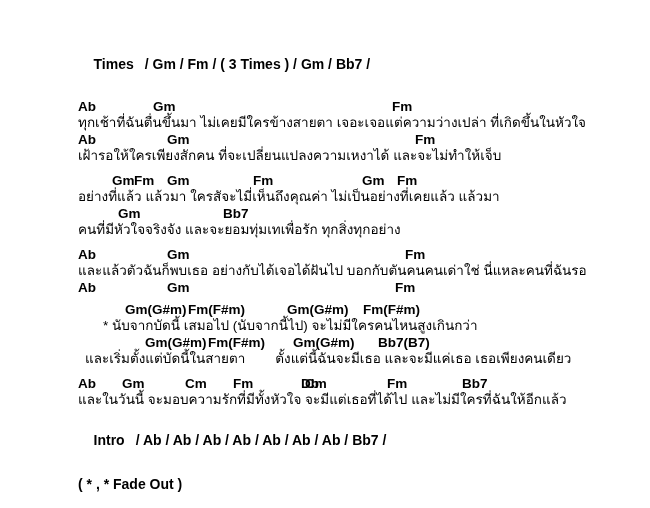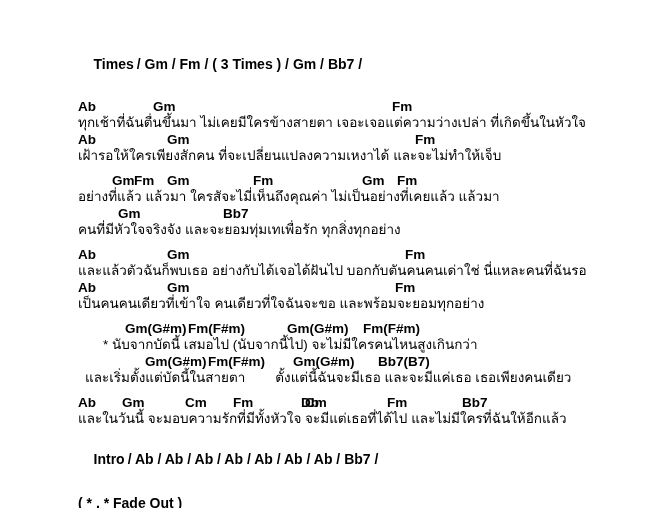--- a/index.html
+++ b/index.html
@@ -23,21 +23,21 @@
     background: #ffffff;
     overflow: hidden;
   }
   .hline {
     font-weight: bold;
     font-size: 14px;
     line-height: 14px;
     white-space: pre;
   }
   .hline .chords-inline {
-    margin-left: 3px;
+    margin-left: 11px;
   }
   .intro-line   { margin-bottom: 15px; }
   .section      { margin-bottom: 8px; }
   .chord-row {
     position: relative;
     height: 14px;
     font-weight: bold;
     font-size: 13.5px;
     line-height: 14px;
     text-align: center;
@@ -104,21 +104,20 @@
           <span class="chord" style="left: 0px;">Ab</span>
           <span class="chord" style="left: 89px;">Gm</span>
           <span class="chord" style="left: 327px;">Fm</span>
         </div>
         <div class="lyric-row"><span class="lyric" style="padding-left: 0px;">และแล้วตัวฉันก็พบเธอ อย่างกับได้เจอได้ฝันไป บอกกับตันคนคนเด่าใช่ นี่แหละคนที่ฉันรอ</span></div>
         <div class="chord-row">
           <span class="chord" style="left: 0px;">Ab</span>
           <span class="chord" style="left: 89px;">Gm</span>
           <span class="chord" style="left: 317px;">Fm</span>
         </div>
-        <div class="lyric-row"><span class="lyric" style="padding-left: 0px;">เป็นคนคนเดียวที่เข้าใจ คนเดียวที่ใจฉันจะขอ และพร้อมจะยอมทุกอย่าง</span></div>
       </div>
       <div class="section">
         <div class="chord-row">
           <span class="chord" style="left: 47px;">Gm(G#m)</span>
           <span class="chord" style="left: 110px;">Fm(F#m)</span>
           <span class="chord" style="left: 209px;">Gm(G#m)</span>
           <span class="chord" style="left: 285px;">Fm(F#m)</span>
         </div>
         <div class="lyric-row"><span class="lyric" style="padding-left: 25px;">* นับจากบัดนี้ เสมอไป (นับจากนี้ไป) จะไม่มีใครคนไหนสูงเกินกว่า</span></div>
         <div class="chord-row">

